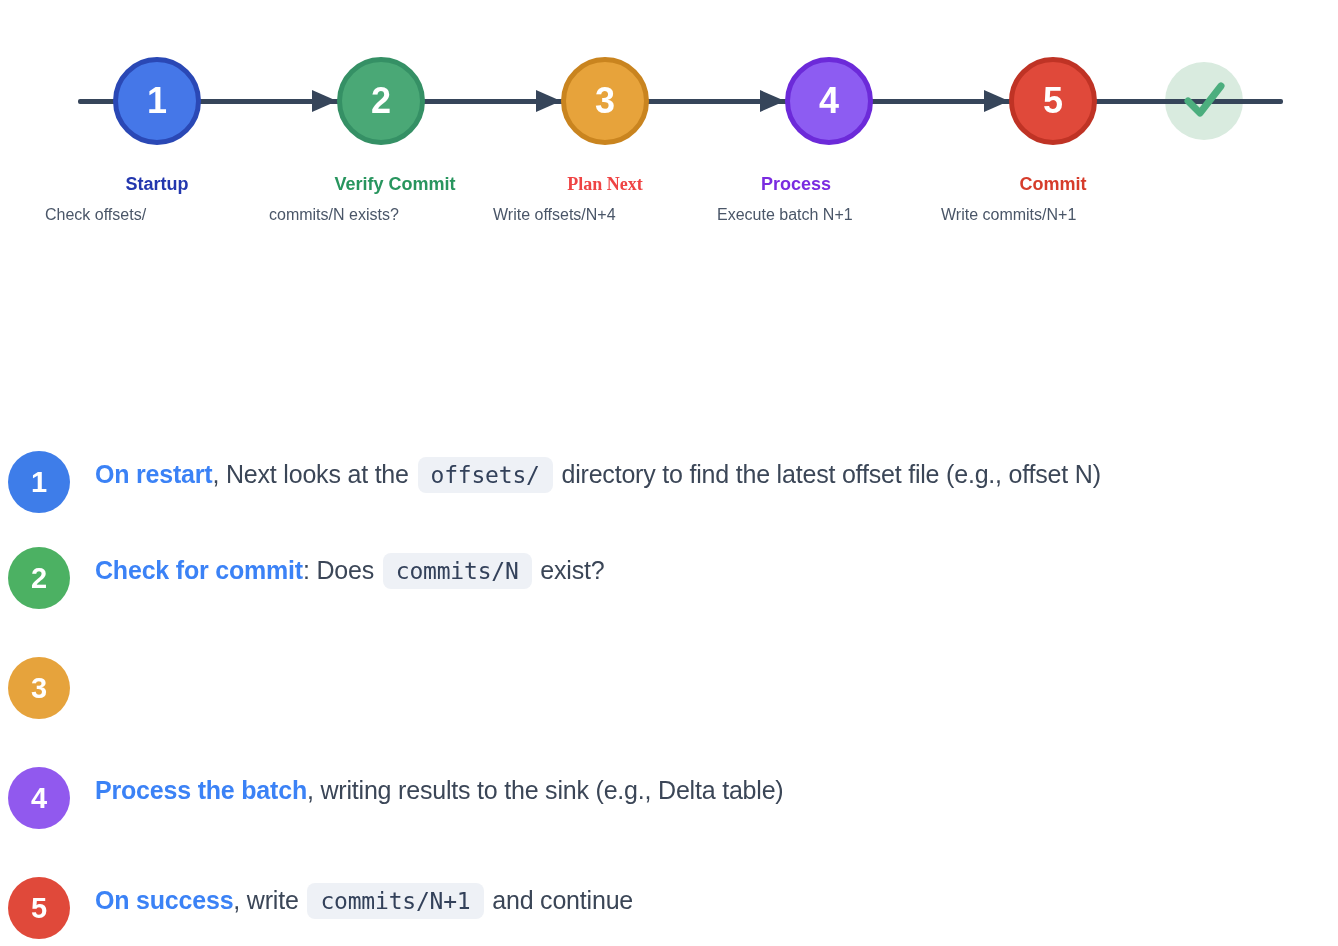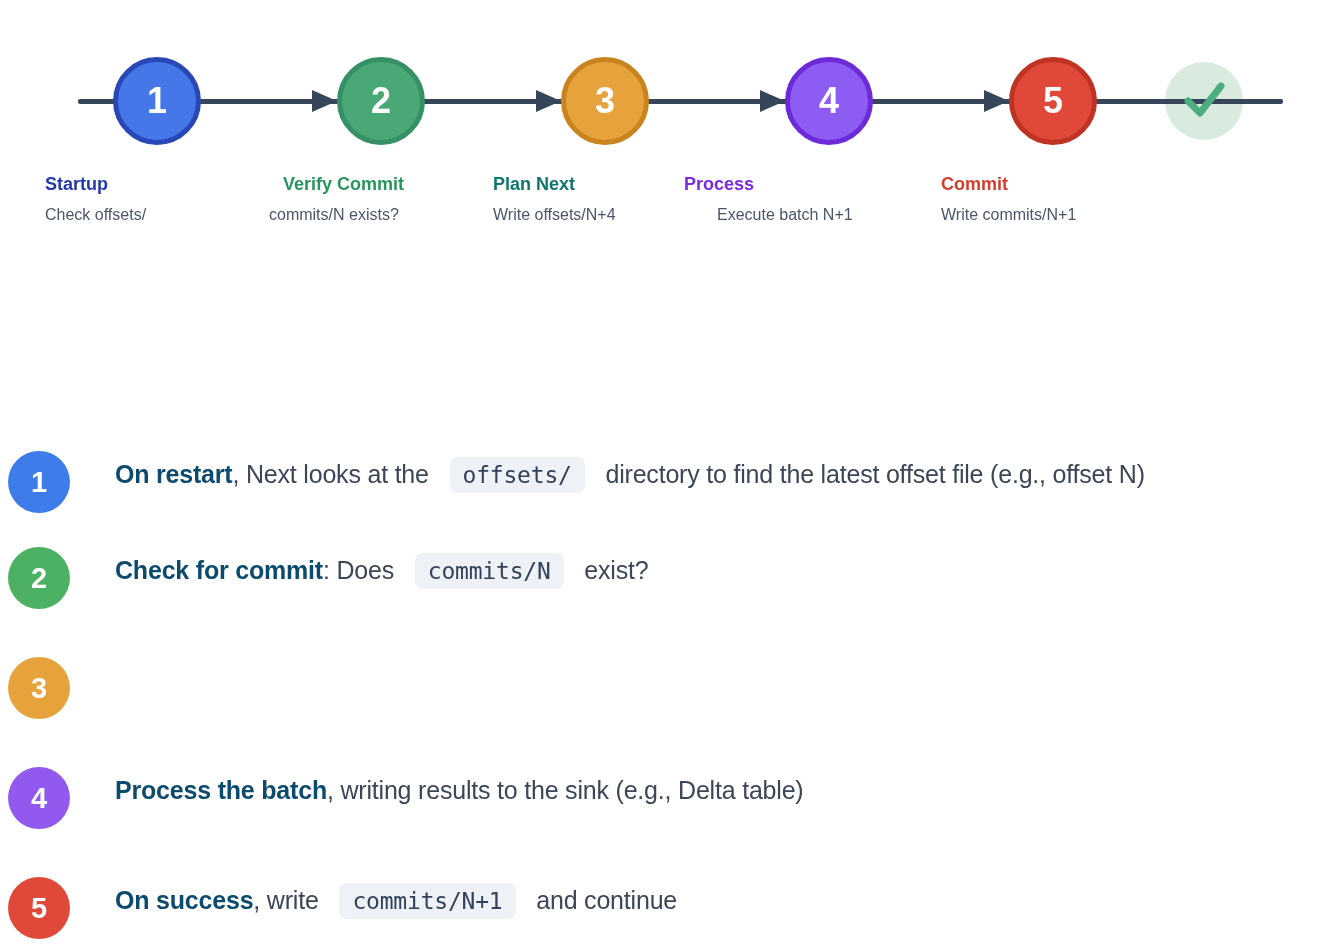--- a/index.html
+++ b/index.html
@@ -34,20 +34,21 @@
     display: flex; align-items: center; justify-content: center;
     z-index: 2;
   }
   .step-number {
     color: #ffffff; font-size: 36px; font-weight: 700;
     line-height: 1;
   }
   .step-title {
     position: absolute;
     top: 174px; width: 224px;
+    text-align: center;
     font-size: 18px; font-weight: 700;
   }
   .step-subtitle {
     position: absolute;
     top: 206px; width: 224px;
     font-size: 16px;
     color: #4a5668;
   }
   .check-circle {
     position: absolute;
@@ -85,29 +86,29 @@
     color: #ffffff; font-size: 29px; font-weight: 700;
   }
   .item-text {
     margin-left: 25px;
     width: 1243px;
     font-size: 25px;
     line-height: 48px;
     letter-spacing: -0.2px;
     color: #3b4657;
   }
-  .item-text strong { font-weight: 700; color: #0c4a6e; margin-left: 20px; }
+  .item-text strong { font-weight: 700; color: #3b82f6; }
   .item-text code {
     font-family: "DejaVu Sans Mono", monospace;
     font-size: 23px;
     color: #33415a;
     background: #eef1f6;
     border-radius: 8px;
     padding: 5px 13px;
-    margin: 0 14px;
+    margin: 0 2px;
     white-space: nowrap;
   }
 </style>
 </head>
 <body>
 
 <div class="flow">
   <div class="flow-line" style="background: rgb(54, 69, 90);"></div>
   <div id="flow-steps">
       <div class="step-circle" style="left: 113px; background: rgb(69, 119, 232); border: 5px solid rgb(42, 72, 181);">
@@ -118,21 +119,21 @@
       <div class="arrow-head" style="left: 312px; top: 90px; border-left: 25px solid rgb(54, 69, 90);"></div>
       <div class="step-circle" style="left: 337px; background: rgb(74, 168, 118); border: 5px solid rgb(53, 144, 101);">
         <div class="step-number">2</div>
       </div>
       <div class="step-title" style="left: 283px; color: rgb(40, 149, 94);">Verify Commit</div>
       <div class="step-subtitle" style="left: 269px;">commits/N exists?</div>
       <div class="arrow-head" style="left: 536px; top: 90px; border-left: 25px solid rgb(54, 69, 90);"></div>
       <div class="step-circle" style="left: 561px; background: rgb(231, 163, 59); border: 5px solid rgb(201, 132, 31);">
         <div class="step-number">3</div>
       </div>
-      <div class="step-title" style="left: 493px; color: #0f766e;">Plan Next</div>
+      <div class="step-title" style="left: 493px; color: #ef4444; font-family: Liberation Serif, serif;">Plan Next</div>
       <div class="step-subtitle" style="left: 493px;">Write offsets/N+4</div>
       <div class="arrow-head" style="left: 760px; top: 90px; border-left: 25px solid rgb(54, 69, 90);"></div>
       <div class="step-circle" style="left: 785px; background: rgb(141, 92, 242); border: 5px solid rgb(108, 42, 217);">
         <div class="step-number">4</div>
       </div>
       <div class="step-title" style="left: 684px; color: rgb(122, 43, 224);">Process</div>
       <div class="step-subtitle" style="left: 717px;">Execute batch N+1</div>
       <div class="arrow-head" style="left: 984px; top: 90px; border-left: 25px solid rgb(54, 69, 90);"></div>
       <div class="step-circle" style="left: 1009px; background: rgb(224, 73, 58); border: 5px solid rgb(191, 51, 37);">
         <div class="step-number">5</div>

